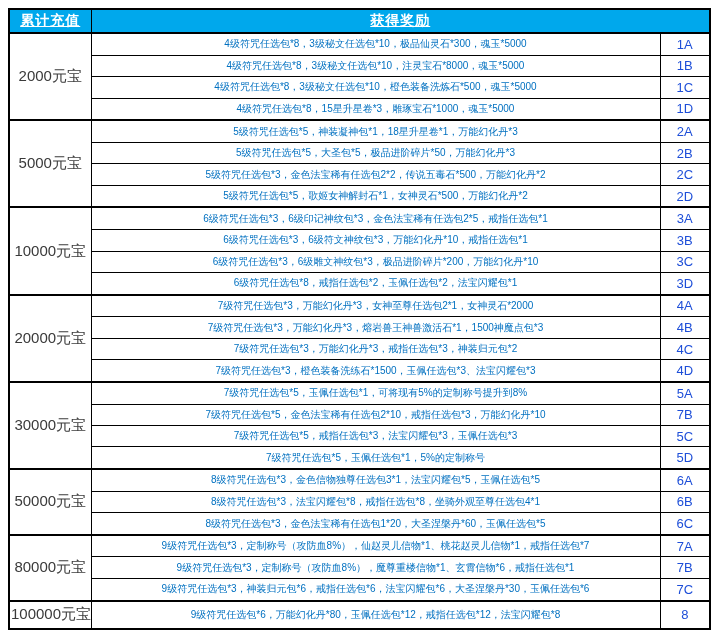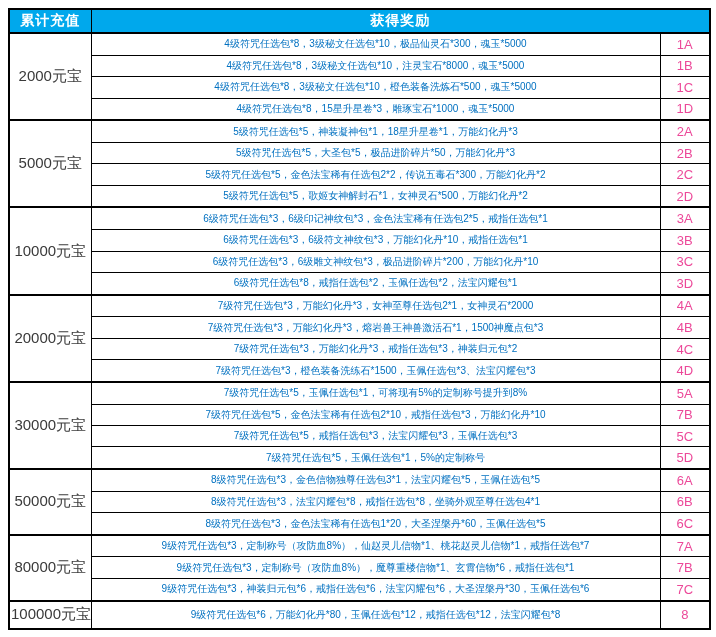--- a/index.html
+++ b/index.html
@@ -27,34 +27,35 @@
     overflow: hidden;
     white-space: nowrap;
   }
   thead tr { height: 24px; }
   th.hdr {
     background: #00A8EC;
     color: #ffffff;
     font-size: 14px;
     font-weight: bold;
     letter-spacing: 1px;
+    text-decoration: underline;
   }
   tr.group-start td { border-top: 2px solid #000000; }
   td.amount {
     color: #3a3a3a;
     font-size: 15px;
     background: #ffffff;
   }
   td.reward {
     color: #0070C0;
     font-size: 10px;
     background: #ffffff;
   }
   td.code {
-    color: #ec4899;
+    color: #1d4ed8;
     font-size: 13px;
     background: #ffffff;
   }
 </style>
 </head>
 <body>
 
 <div class="table-wrap">
   <table class="rewards">
     <colgroup>
@@ -91,21 +92,21 @@
       <tr class="group-start">
         <td class="amount" rowspan="4">5000元宝</td>
         <td class="reward">5级符咒任选包*5，神装凝神包*1，18星升星卷*1，万能幻化丹*3</td>
         <td class="code">2A</td>
       </tr>
       <tr>
         <td class="reward">5级符咒任选包*5，大圣包*5，极品进阶碎片*50，万能幻化丹*3</td>
         <td class="code">2B</td>
       </tr>
       <tr>
-        <td class="reward">5级符咒任选包*5，金色法宝稀有任选包2*2，传说五毒石*300，万能幻化丹*2</td>
+        <td class="reward">5级符咒任选包*3，金色法宝稀有任选包2*2，传说五毒石*500，万能幻化丹*2</td>
         <td class="code">2C</td>
       </tr>
       <tr>
         <td class="reward">5级符咒任选包*5，歌姬女神解封石*1，女神灵石*500，万能幻化丹*2</td>
         <td class="code">2D</td>
       </tr>
 
       <tr class="group-start">
         <td class="amount" rowspan="4">10000元宝</td>
         <td class="reward">6级符咒任选包*3，6级印记神纹包*3，金色法宝稀有任选包2*5，戒指任选包*1</td>

